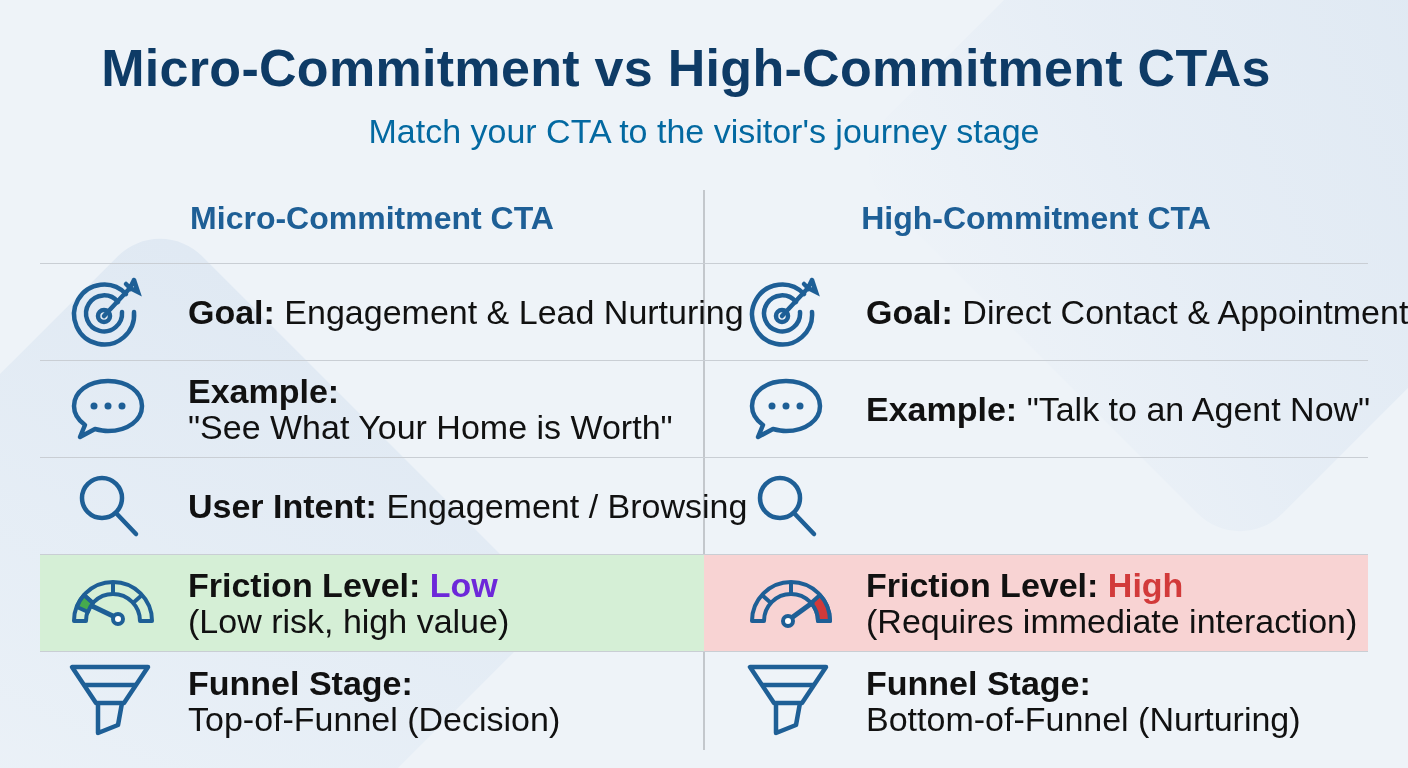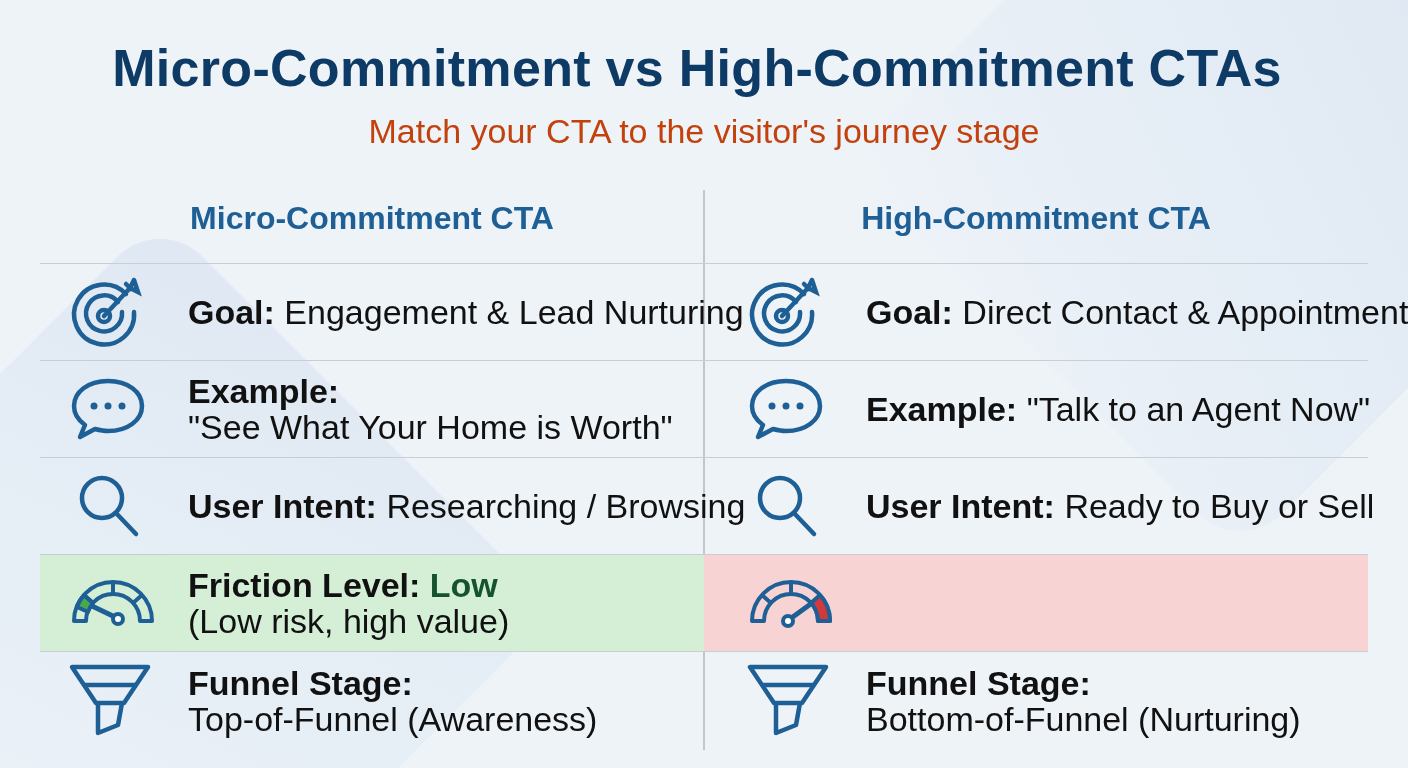--- a/index.html
+++ b/index.html
@@ -16,25 +16,25 @@
     background: linear-gradient(160deg, #dde7f2 0%, #e6eef6 60%, rgba(238,243,248,0) 100%);
     transform: rotate(45deg); border-radius: 60px; opacity: 0.85;
   }
   .bg2 {
     left: 960px; top: -120px; width: 560px; height: 560px;
     background: linear-gradient(200deg, #dbe6f1 0%, #e4ecf5 60%, rgba(238,243,248,0) 100%);
     transform: rotate(45deg); border-radius: 60px; opacity: 0.85;
   }
   .title {
     position: absolute; left: 0; top: 38px; width: 1372px; text-align: center;
-    font-size: 52px; font-weight: 700; color: #0e3b66; letter-spacing: 0.3px; margin-left: 11px;
+    font-size: 52px; font-weight: 700; color: #0e3b66; letter-spacing: 0.3px;
   }
   .subtitle {
     position: absolute; left: 0; top: 112px; width: 1408px; text-align: center;
-    font-size: 34px; font-weight: 400; color: #c2410c;
+    font-size: 34px; font-weight: 400; color: #0369a1;
   }
   .col-head {
     position: absolute; top: 200px; width: 664px; text-align: center;
     font-size: 32px; font-weight: 700; color: #1e5f96;
   }
   .col-head.left { left: 40px; }
   .col-head.right { left: 704px; }
   .divider-v {
     position: absolute; left: 703px; top: 190px; width: 2px; height: 560px; background: #c3c7cc;
   }
@@ -42,21 +42,21 @@
   .row { position: relative; height: 97px; border-top: 1.5px solid #c9ced4; display: flex; }
   .row:last-child { height: 98px; align-items: center; }
   .cell { position: relative; width: 664px; height: 100%; display: flex; align-items: center; }
   .cell.green { background: #d5efd6; }
   .cell.red { background: #f8d3d3; }
   .icon { position: absolute; left: 28px; top: 50%; transform: translateY(-50%); width: 80px; height: 80px; }
   .cell.right .icon { left: 42px; }
   .text { position: absolute; left: 148px; top: 50%; transform: translateY(-50%); font-size: 34px; line-height: 36px; color: #111; white-space: nowrap; }
   .cell.right .text { left: 162px; }
   .lbl { font-weight: 700; }
-  .low { color: #14532d; font-weight: 700; }
+  .low { color: #6d28d9; font-weight: 700; }
   .high { color: #d23a3a; font-weight: 700; }
   svg { display: block; }
 </style>
 </head>
 <body>
 
 <div class="bg-shape bg1"></div>
 <div class="bg-shape bg2"></div>
 
 <h1 class="title">Micro-Commitment vs High-Commitment CTAs</h1>
@@ -132,33 +132,30 @@
 
   <div class="row">
     <div class="cell left">
       <span class="icon">
         <svg width="80" height="80" viewBox="0 0 80 80" fill="none" stroke="#1e5f96" stroke-width="4.5" stroke-linecap="round">
           <circle cx="34" cy="32" r="20"></circle>
           <line x1="48" y1="47" x2="68" y2="68"></line>
         </svg>
       </span>
       <div class="text">
-        <span class="lbl">User Intent:</span> <span>Researching / Browsing</span>
+        <span class="lbl">User Intent:</span> <span>Engagement / Browsing</span>
       </div>
     </div>
     <div class="cell right">
       <span class="icon">
         <svg width="80" height="80" viewBox="0 0 80 80" fill="none" stroke="#1e5f96" stroke-width="4.5" stroke-linecap="round">
           <circle cx="34" cy="32" r="20"></circle>
           <line x1="48" y1="47" x2="68" y2="68"></line>
         </svg>
       </span>
-      <div class="text">
-        <span class="lbl">User Intent:</span> <span>Ready to Buy or Sell</span>
-      </div>
     </div>
   </div>
 
   <div class="row">
     <div class="cell left green">
       <span class="icon">
         <svg width="90" height="80" viewBox="0 0 90 80" fill="none" stroke="#1e5f96" stroke-width="4" stroke-linejoin="round">
           <path d="M6 58 A39 39 0 0 1 84 58 L72 58 A27 27 0 0 0 18 58 Z"></path>
           <path d="M9 44 A39 39 0 0 1 16 32 L25 40 A27 27 0 0 0 20 49 Z" fill="#46aa4e" stroke="#1e5f96"></path>
           <line x1="25" y1="40" x2="16" y2="32"></line>
@@ -177,35 +174,39 @@
       <span class="icon">
         <svg width="90" height="80" viewBox="0 0 90 80" fill="none" stroke="#1e5f96" stroke-width="4" stroke-linejoin="round">
           <path d="M6 58 A39 39 0 0 1 84 58 L72 58 A27 27 0 0 0 18 58 Z"></path>
           <path d="M74 32 A39 39 0 0 1 84 58 L72 58 A27 27 0 0 0 65 40 Z" fill="#d23a3a" stroke="#1e5f96"></path>
           <line x1="25" y1="40" x2="16" y2="32"></line>
           <line x1="45" y1="31" x2="45" y2="19"></line>
           <path d="M44 56 L66 40" stroke-width="5" stroke-linecap="round"></path>
           <circle cx="42" cy="58" r="5" fill="#fff"></circle>
         </svg>
       </span>
+      <div class="text">
+        <div><span class="lbl">Friction Level:</span> <span class="high">High</span></div>
+        <div>(Requires immediate interaction)</div>
+      </div>
     </div>
   </div>
 
   <div class="row" style="border-bottom:none;">
     <div class="cell left">
       <span class="icon">
         <svg width="84" height="80" viewBox="0 0 84 80" fill="none" stroke="#1e5f96" stroke-width="4.5" stroke-linejoin="round">
           <path d="M4 6 L80 6 L56 42 L28 42 Z"></path>
           <line x1="16" y1="24" x2="68" y2="24"></line>
           <path d="M30 42 L30 72 L50 64 L54 42"></path>
         </svg>
       </span>
       <div class="text">
         <div class="lbl">Funnel Stage:</div>
-        <div>Top-of-Funnel (Awareness)</div>
+        <div>Top-of-Funnel (Decision)</div>
       </div>
     </div>
     <div class="cell right">
       <span class="icon">
         <svg width="84" height="80" viewBox="0 0 84 80" fill="none" stroke="#1e5f96" stroke-width="4.5" stroke-linejoin="round">
           <path d="M4 6 L80 6 L56 42 L28 42 Z"></path>
           <line x1="16" y1="24" x2="68" y2="24"></line>
           <path d="M30 42 L30 72 L50 64 L54 42"></path>
         </svg>
       </span>

